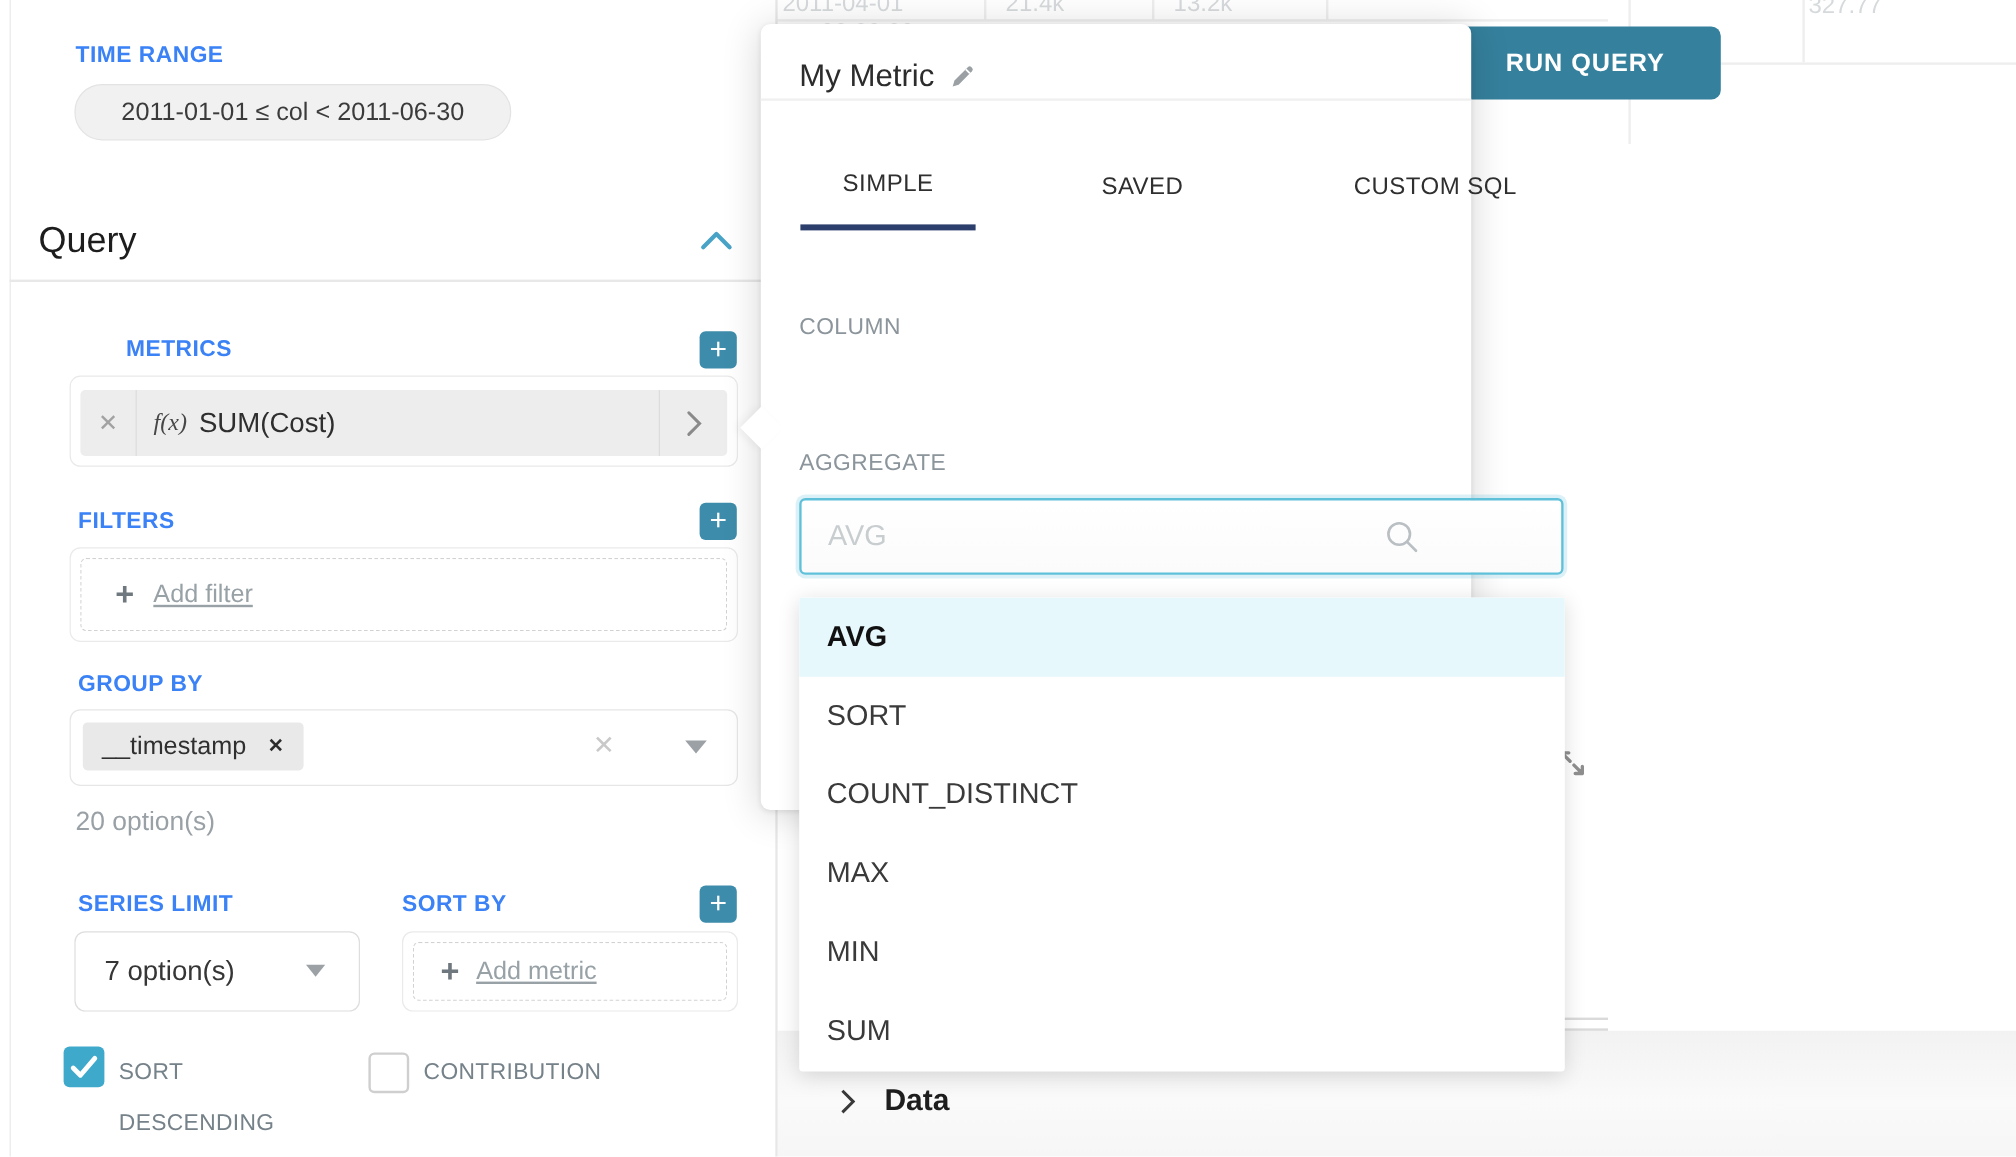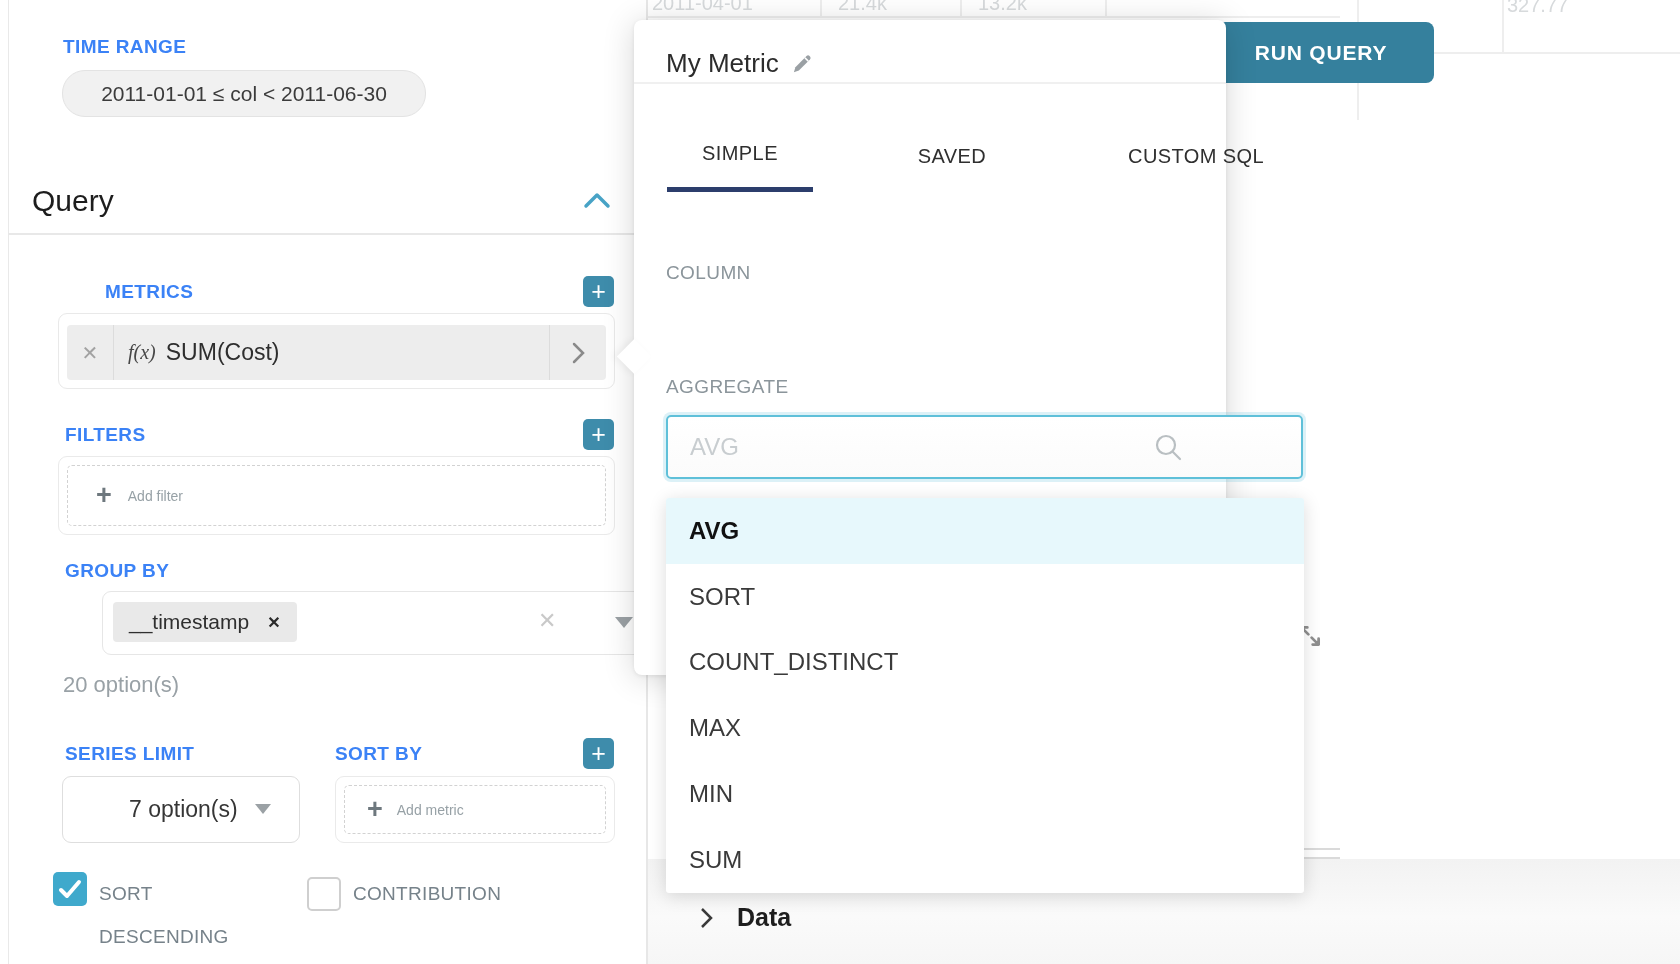--- a/index.html
+++ b/index.html
@@ -46,32 +46,32 @@
     font-size:20px;border-right:1.5px solid #dcdcdc;cursor:pointer;}
   .metric-main{flex:1;display:flex;align-items:center;padding-left:14px;gap:10px;}
   .fx{font-family:"Liberation Serif",serif;font-style:italic;font-size:20px;color:#474747;}
   .metric-name{font-size:23px;color:#2e2e2e;}
   .metric-expand{width:56px;display:flex;align-items:center;justify-content:center;border-left:1.5px solid #dcdcdc;cursor:pointer;}
 
   .dropzone-outer{position:absolute;border:1.5px solid #eaeaea;border-radius:9px;background:#fff;}
   .dropzone-inner{position:absolute;left:8px;top:8px;right:8px;bottom:8px;border:1.5px dashed #d2d2d2;
     border-radius:5px;display:flex;align-items:center;gap:16px;padding-left:28px;cursor:pointer;}
   .dz-plus{color:#6e787e;font-size:27px;font-weight:700;line-height:1;}
-  .dz-text{color:#97a1a6;font-size:14px;}
+  .dz-text{color:#97a1a6;font-size:21px;text-decoration:underline;}
 
   .select-box{position:absolute;border:1.5px solid #e6e6e6;border-radius:9px;background:#fff;cursor:pointer;}
   .chip{position:absolute;left:10px;top:10px;height:40px;background:#e9e9e9;border-radius:4px;
     display:flex;align-items:center;padding:0 16px;gap:18px;}
   .chip-label{font-size:21px;color:#2f2f2f;}
   .chip-x{font-size:16px;font-weight:700;color:#2b2b2b;cursor:pointer;}
   .clear-x{position:absolute;color:#c9c9c9;font-size:22px;cursor:pointer;}
   .caret-down{position:absolute;width:0;height:0;border-left:9px solid transparent;border-right:9px solid transparent;
     border-top:11px solid #9ba1a5;cursor:pointer;}
   .options-count{position:absolute;left:63px;top:672px;font-size:22px;color:#99a1a6;}
-  .select-value{position:absolute;left:24px;top:0;bottom:0;display:flex;align-items:center;font-size:23px;color:#363636;margin-left:42px;}
+  .select-value{position:absolute;left:24px;top:0;bottom:0;display:flex;align-items:center;font-size:23px;color:#363636;}
 
   .check-row{position:absolute;display:flex;align-items:flex-start;gap:12px;}
   .check-label{font-size:19px;color:#76828a;font-weight:500;letter-spacing:.3px;line-height:43px;}
   .checkbox{width:34px;height:34px;border-radius:5px;flex:0 0 auto;cursor:pointer;box-sizing:border-box;}
   .checkbox.checked{background:var(--checkbox,#3fa9cc);}
   .checkbox.unchecked{background:#fff;border:2.5px solid #cfcfcf;}
 
   
   .popover{position:absolute;left:634px;top:20px;width:592px;height:655px;background:#fff;border-radius:8px;
     box-shadow:0 3px 32px rgba(0,0,0,.16), 0 1px 4px rgba(0,0,0,.08);z-index:5;}
@@ -169,21 +169,21 @@
     <div class="sec-label" style="left:65px;top:424px;">FILTERS</div>
     <button class="plus-btn" style="left:583px;top:419px;">+</button>
     <div class="dropzone-outer" style="left:58px;top:456px;width:555px;height:77px;">
       <div class="dropzone-inner">
         <span class="dz-plus">+</span>
         <span class="dz-text">Add filter</span>
       </div>
     </div>
 
     <div class="sec-label" style="left:65px;top:560px;">GROUP BY</div>
-    <div class="select-box" style="left:58px;top:591px;width:555px;height:62px;margin-left:44px;">
+    <div class="select-box" style="left:58px;top:591px;width:555px;height:62px;">
       <div class="chip">
         <span class="chip-label">__timestamp</span>
         <span class="chip-x">✕</span>
       </div>
       <span class="clear-x" style="left:435px;top:16px;">✕</span>
       <div class="caret-down" style="left:512px;top:25px;"></div>
     </div>
     <div class="options-count">20 option(s)</div>
 
     <div class="sec-label" style="left:65px;top:743px;">SERIES LIMIT</div>

